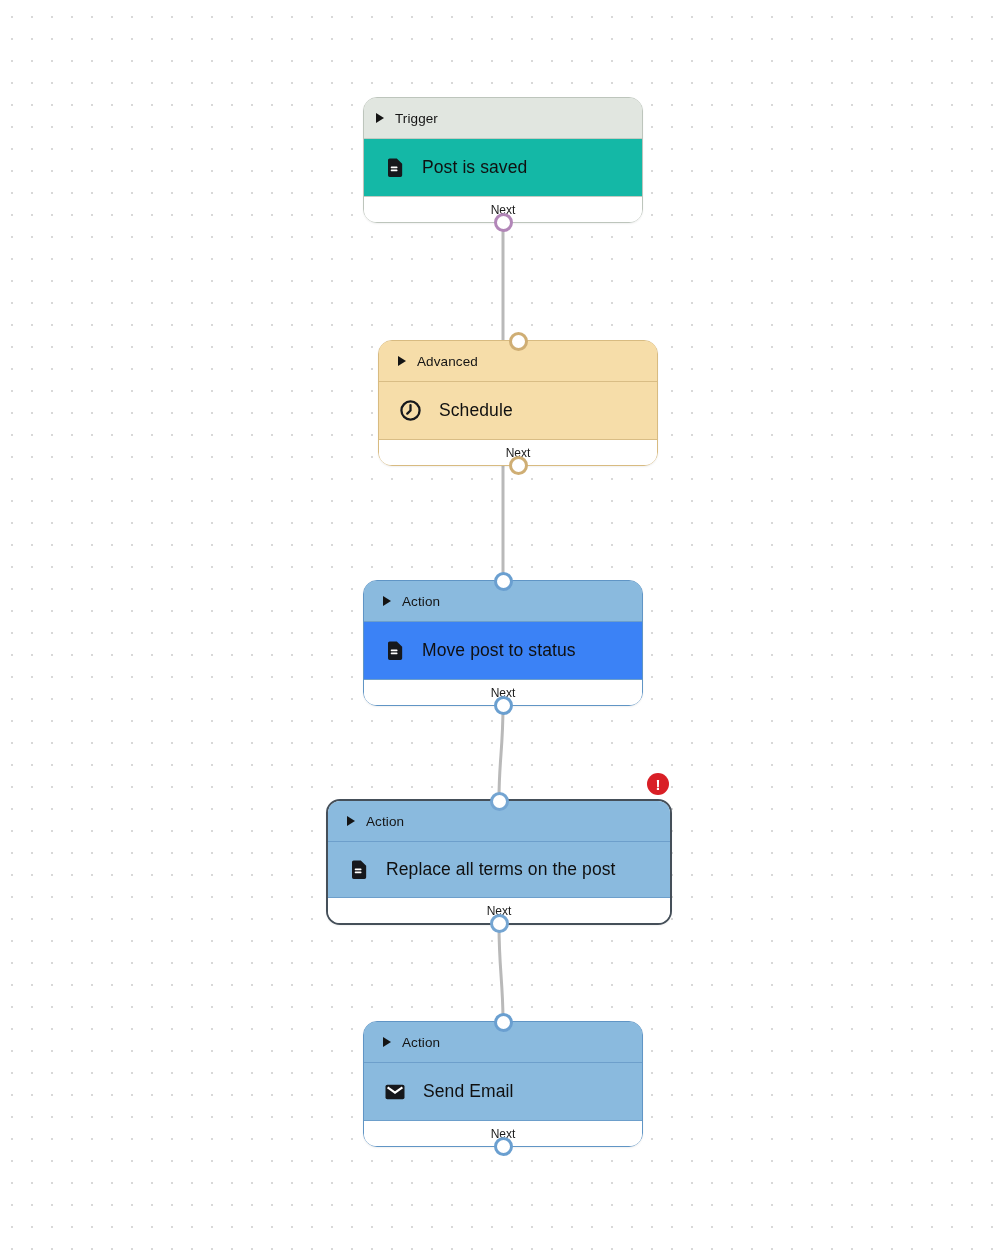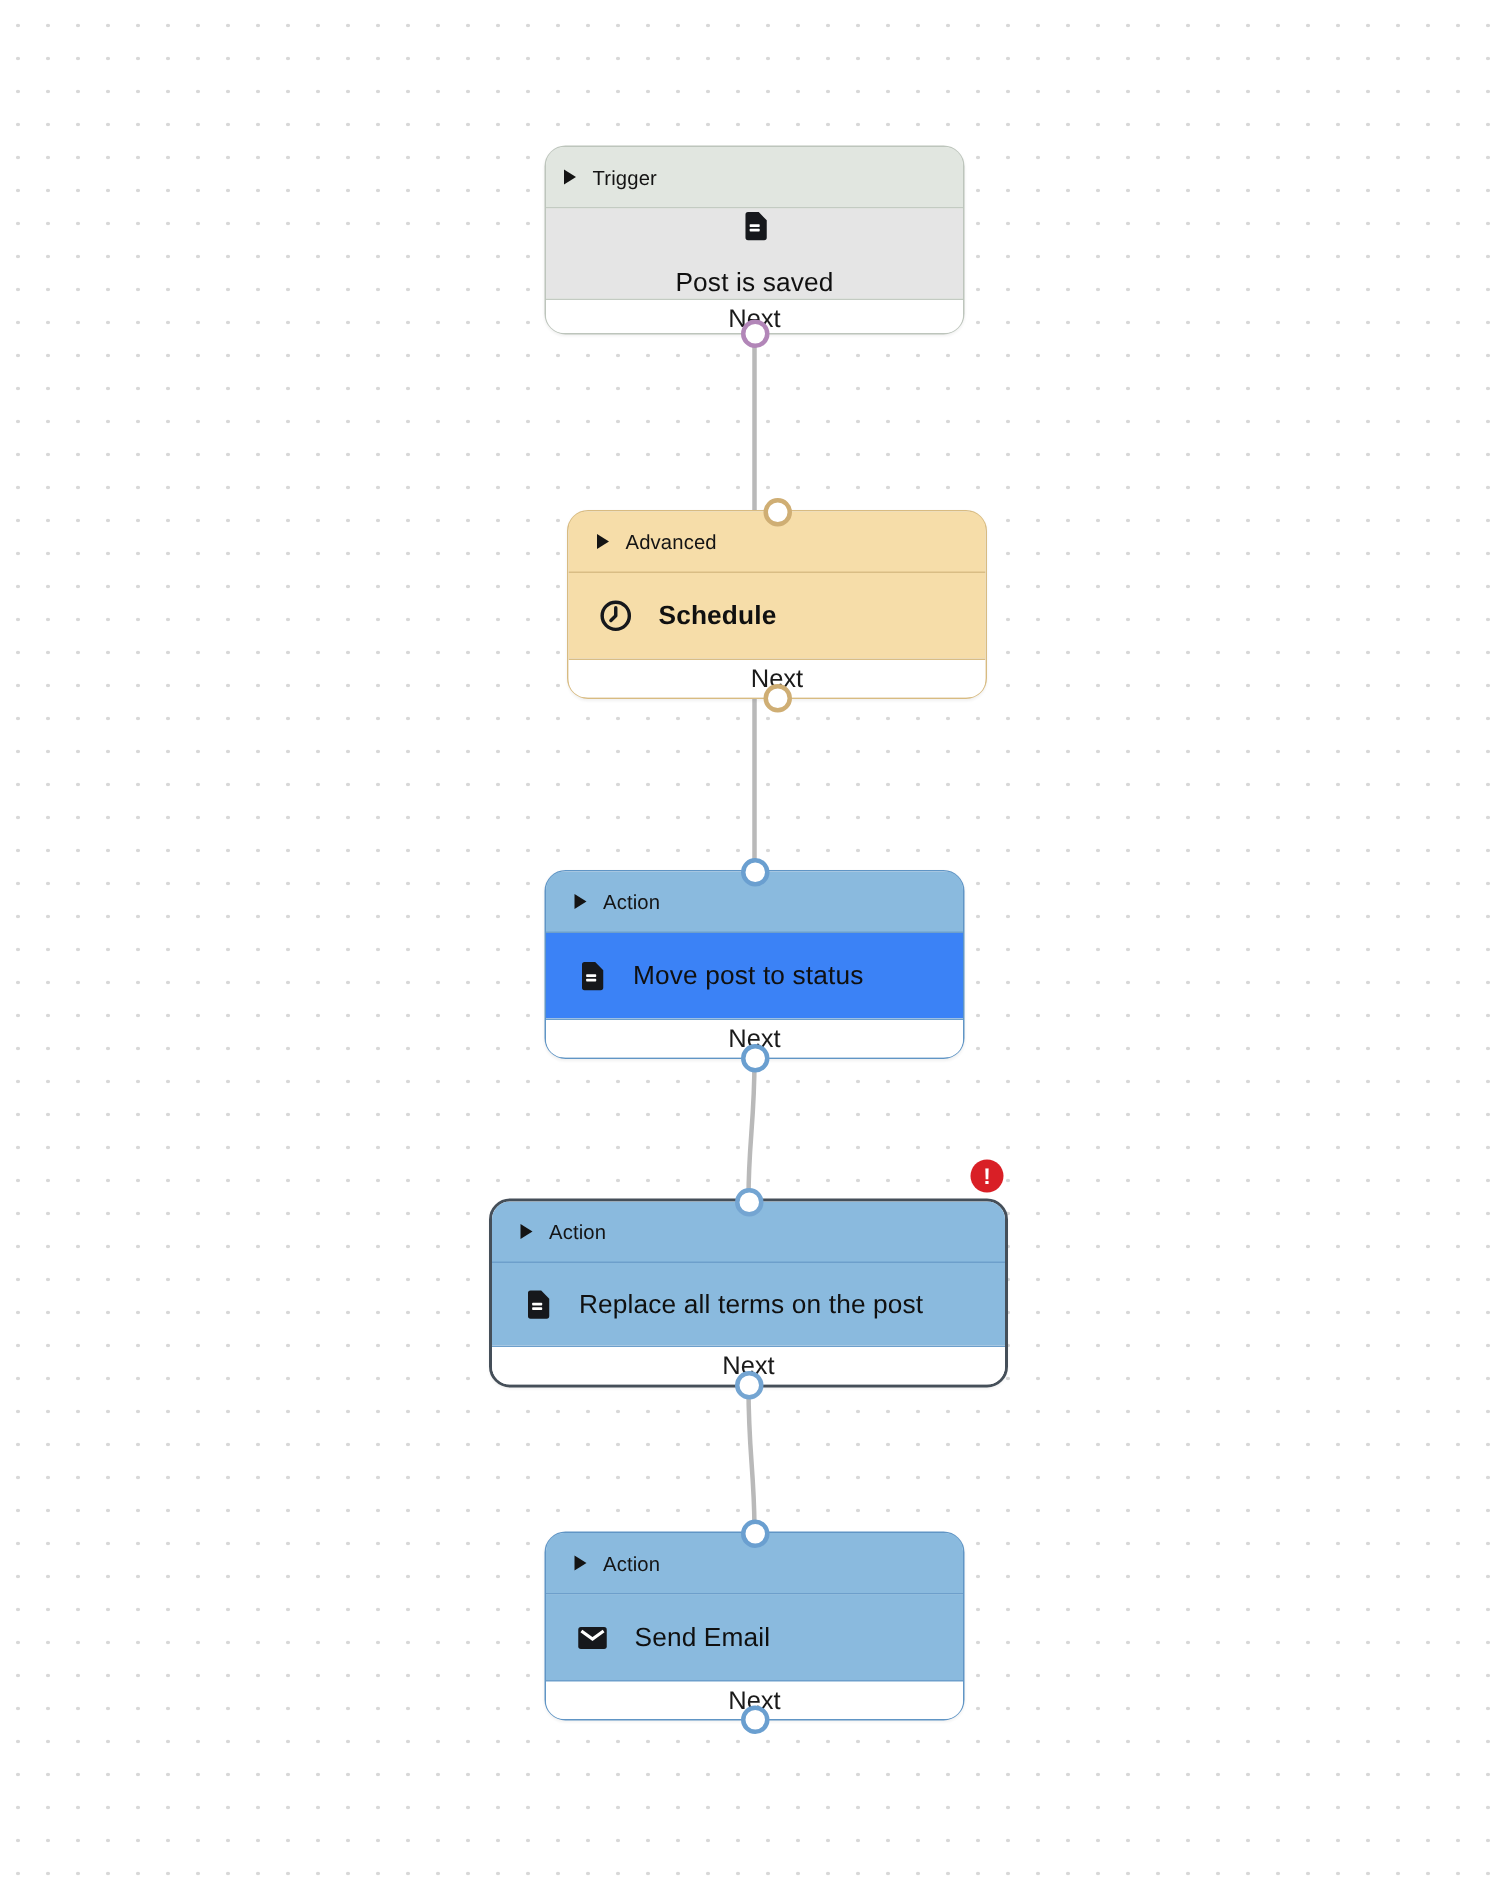--- a/index.html
+++ b/index.html
@@ -49,21 +49,21 @@
     padding:0 19px;gap:16px;
   }
   .node-body .icon{display:flex;align-items:center;}
   .title{font-size:17.5px;color:#101010;letter-spacing:.1px;}
   .node-footer{
     height:25px;flex:0 0 25px;
     background:#ffffff;
     display:flex;align-items:center;justify-content:center;
     border-top:1px solid rgba(0,0,0,.15);
   }
-  .next{font-size:17px;color:#1a1a1a;}
+  .next{font-size:12px;color:#1a1a1a;}
 
   .handle{
     position:absolute;left:50%;
     width:13px;height:13px;
     margin-left:-9.5px;
     background:#fff;
     border:3px solid #888;
     border-radius:50%;
     z-index:3;
   }
@@ -89,21 +89,21 @@
       <path d="M503 706 C503 747.85, 499 761.8, 499 799" fill="none" stroke="#b9b9b9" stroke-width="3" stroke-linecap="round"></path>
       <path d="M499 925 C499 968.2, 503 982.6, 503 1021" fill="none" stroke="#b9b9b9" stroke-width="3" stroke-linecap="round"></path>
     </svg>
 
   <div class="node" style="left: 363px; top: 97px; width: 280px; height: 126px; border-color: rgb(189, 197, 188);">
     <div class="node-box">
       <div class="node-header" style="background: rgb(225, 230, 224); border-bottom-color: rgb(195, 203, 194); padding-left: 12px;">
         <span class="tri"></span>
         <span class="cat">Trigger</span>
       </div>
-      <div class="node-body" style="background: #e5e5e5; flex-direction: column;">
+      <div class="node-body" style="background: #14b8a6;">
         <span class="icon">
             <svg width="23" height="23" viewBox="0 0 24 24">
               <path d="M7 2.5h7.4L20 8.1v12.1a1.8 1.8 0 0 1-1.8 1.8H7a1.8 1.8 0 0 1-1.8-1.8V4.3A1.8 1.8 0 0 1 7 2.5z" fill="#16181c"></path>
               <rect x="8.1" y="10.9" width="7" height="1.9" rx="0.5" fill="#fff"></rect>
               <rect x="8.1" y="14.1" width="7" height="1.9" rx="0.5" fill="#fff"></rect>
             </svg>
           </span>
         <span class="title">Post is saved</span>
       </div>
       <div class="node-footer" style="border-top-color: rgb(195, 203, 194);">
@@ -114,21 +114,21 @@
     <div class="handle handle-out" style="border-color: rgb(178, 134, 184);"></div>
 
   </div>
 
   <div class="node" style="left: 378px; top: 340px; width: 280px; height: 126px; border-color: rgb(216, 187, 129);">
     <div class="node-box">
       <div class="node-header" style="background: rgb(246, 221, 169); border-bottom-color: rgb(217, 189, 133);">
         <span class="tri"></span>
         <span class="cat">Advanced</span>
       </div>
-      <div class="node-body" style="background: rgb(246, 221, 169); font-weight: bold;">
+      <div class="node-body" style="background: rgb(246, 221, 169);">
         <span class="icon">
             <svg width="25" height="25" viewBox="0 0 24 24">
               <circle cx="12" cy="12" r="8.7" fill="none" stroke="#16181c" stroke-width="2.2"></circle>
               <path d="M12 6.8V12l-3.1 3" fill="none" stroke="#16181c" stroke-width="2.2" stroke-linecap="round" stroke-linejoin="round"></path>
             </svg>
           </span>
         <span class="title">Schedule</span>
       </div>
       <div class="node-footer" style="border-top-color: rgb(217, 189, 133);">
         <span class="next">Next</span>

